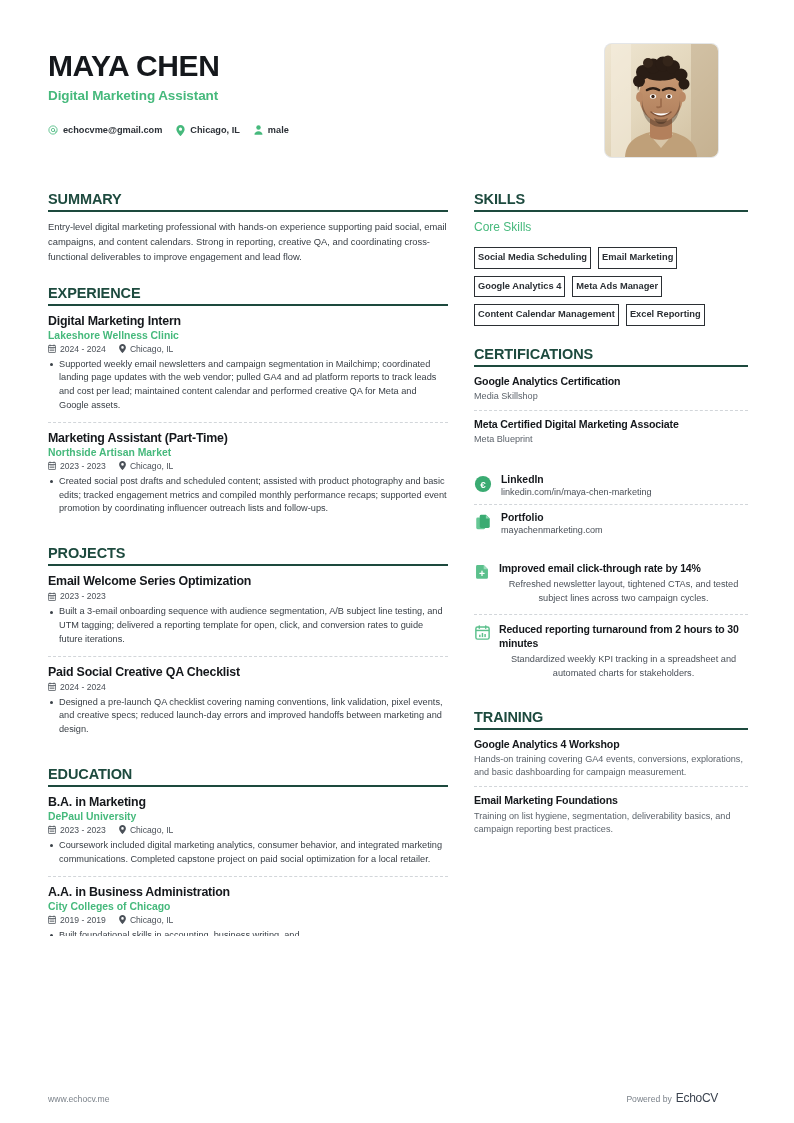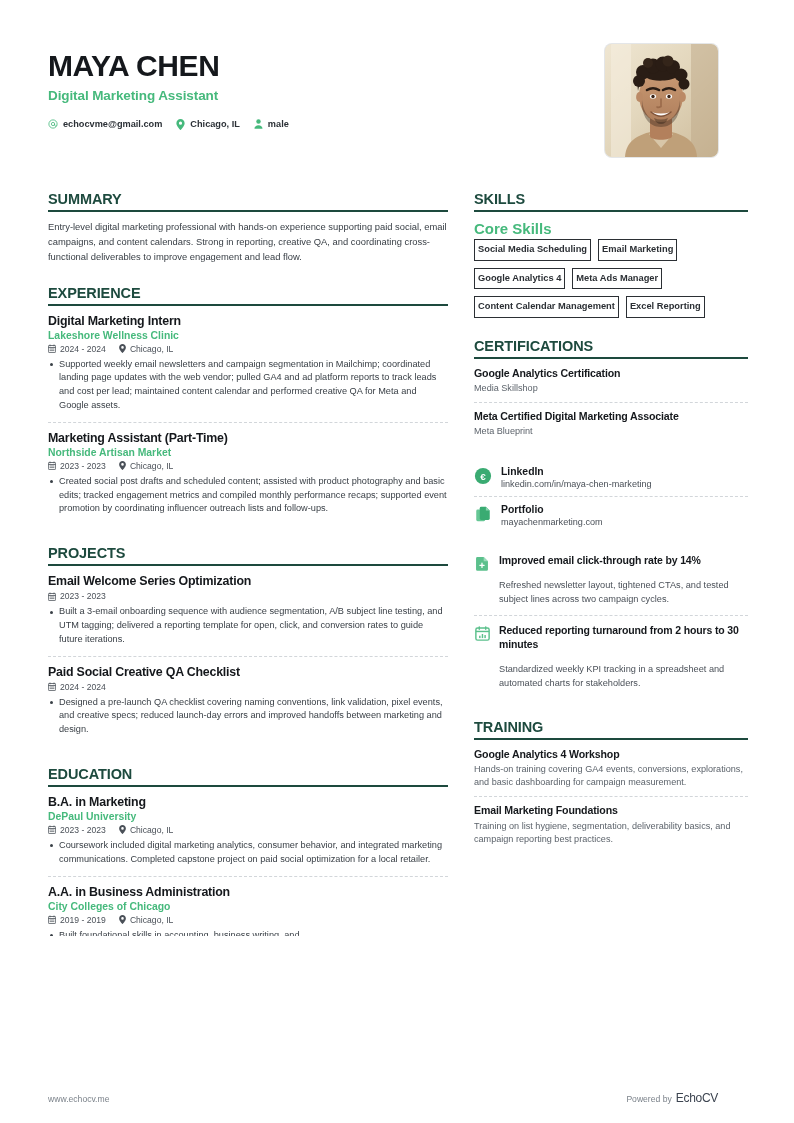--- a/index.html
+++ b/index.html
@@ -41,21 +41,21 @@
     font-size: 13.5px;
     font-weight: 700;
     color: #46b97c;
     margin-top: 6px;
     letter-spacing: -0.1px;
   }
   .contact-row {
     display: flex;
     align-items: center;
     gap: 14px;
-    margin-top: 16px;
+    margin-top: 22px;
     font-size: 9.2px;
     font-weight: 700;
     color: #2c3137;
   }
   .contact-item { display: flex; align-items: center; gap: 5px; }
   .contact-item svg { display: block; }
 
   .photo {
     width: 113px;
     height: 113px;
@@ -133,24 +133,24 @@
     position: absolute;
     left: 2px;
     top: 5.5px;
     width: 3px; height: 3px;
     border-radius: 50%;
     background: #3a4047;
   }
 
   
   .skill-group-label {
-    font-size: 15px;
-    font-weight: 700;
+    font-size: 12px;
+    font-weight: 400;
     color: #46b97c;
-    margin-bottom: 2px;
+    margin-bottom: 13px;
   }
   .skill-tags { display: flex; flex-wrap: wrap; gap: 7px; }
   .skill-tag {
     border: 1px solid #2b2f34;
     padding: 4px 3px;
     font-size: 9.3px;
     font-weight: 700;
     color: #2b2f34;
     line-height: 1.25;
     white-space: nowrap;
@@ -205,21 +205,22 @@
     font-size: 10.5px;
     font-weight: 700;
     color: #15181c;
     line-height: 1.3;
     letter-spacing: -0.15px;
   }
   .ach-desc {
     font-size: 9.2px;
     color: #4a5058;
     line-height: 1.5;
-    margin-top: 12px;
+    margin-top: 3px;
+    text-align: center;
   }
 
   
   .footer {
     position: absolute;
     left: 48px;
     right: 48px;
     bottom: 18px;
     display: flex;
     justify-content: space-between;

